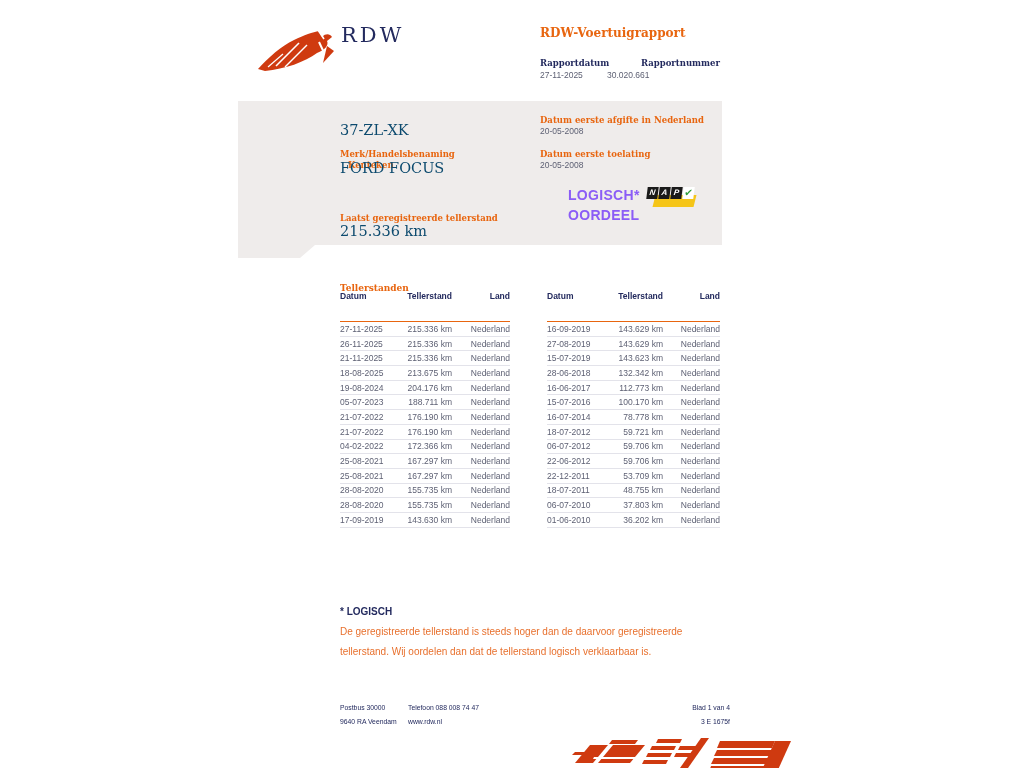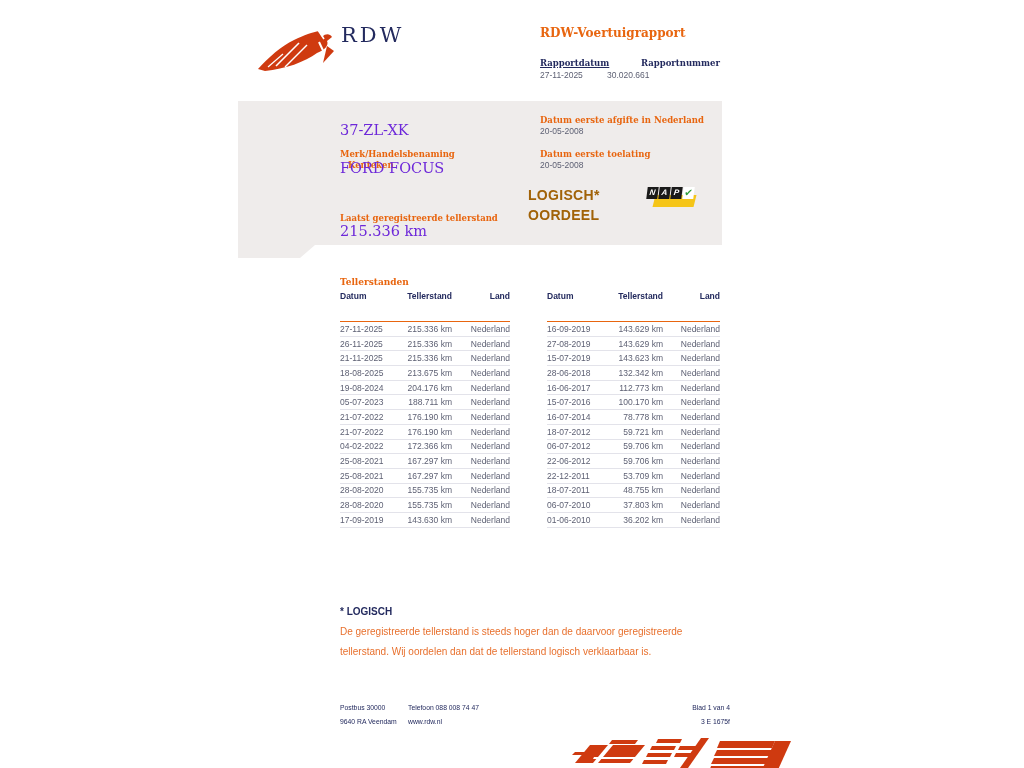--- a/index.html
+++ b/index.html
@@ -18,36 +18,36 @@
   .meta-value { position:absolute; font-size:8.5px; color:#5e6174; }
 
   
   .panel { position:absolute; left:238px; top:101px; width:484px; height:144px; background:#efeceb; }
   .panel-tab { position:absolute; left:238px; top:245px; width:62px; height:13px; background:#efeceb; }
   .panel-tab-diag { position:absolute; left:300px; top:245px; width:0; height:0;
                     border-top:13px solid #efeceb; border-right:15px solid transparent; }
   .fld-label { position:absolute; font-family:"DejaVu Serif","Liberation Serif",serif;
                font-size:8.5px; font-weight:bold; color:#e8650f; }
   .fld-big { position:absolute; font-family:"DejaVu Serif","Liberation Serif",serif;
-             font-size:14.5px; color:#6d28d9; }
+             font-size:14.5px; color:#0c4a6e; }
   .fld-small { position:absolute; font-size:8.5px; color:#5e6174; }
-  .oordeel { position:absolute; left:528px; top:185px; font-size:14px; font-weight:bold;
-             color:#a16207; line-height:1.45; letter-spacing:0.3px; }
+  .oordeel { position:absolute; left:568px; top:185px; font-size:14px; font-weight:bold;
+             color:#8b5cf6; line-height:1.45; letter-spacing:0.3px; }
 
   
   .nap { position:absolute; left:647px; top:186px; width:50px; height:24px; }
   .nap-yellow { position:absolute; left:7px; top:9px; width:41px; height:12px; background:#f5c518;
                 transform:skewX(-14deg); }
   .nap-sq { position:absolute; top:1px; width:11px; height:12px; background:#1a1a1a;
             transform:skewX(-7deg); color:#fff; font-size:8px; font-weight:bold; font-style:italic;
             text-align:center; line-height:12px; }
   .nap-sq.check { background:#ffffff; color:#2e9e3a; font-style:normal; font-size:10px; }
 
   
-  .tbl-title { position:absolute; left:340px; top:277px; font-family:"DejaVu Serif","Liberation Serif",serif;
+  .tbl-title { position:absolute; left:340px; top:283px; font-family:"DejaVu Serif","Liberation Serif",serif;
                font-size:9px; font-weight:bold; color:#e8650f; }
   .tbl { position:absolute; top:291px; }
   .tbl.left { left:340px; width:170px; }
   .tbl.right { left:547px; width:173px; }
   .thead { display:flex; border-bottom:1.5px solid #e8650f; padding-bottom:20px;
            font-size:8.5px; font-weight:bold; color:#232a5e; }
   .trow { display:flex; border-bottom:1px solid #e3e3ea; height:14.7px; align-items:center;
           font-size:8.5px; color:#5e6174; }
   .tcell.c0, .hcell.c0 { width:62px; text-align:left; }
   .tcell.c1, .hcell.c1 { width:50px; text-align:right; }
@@ -77,21 +77,21 @@
     <path d="M20,44 L43,21" stroke="#ffffff" stroke-width="1.6" fill="none"></path>
     <path d="M29,45 L51,23" stroke="#ffffff" stroke-width="1.4" fill="none"></path>
     <path d="M12,45 L27,32" stroke="#ffffff" stroke-width="1.2" fill="none"></path>
     <path d="M62,8 L68,17" stroke="#ffffff" stroke-width="1.6" fill="none"></path>
     <path d="M63,20 L71,37" stroke="#ffffff" stroke-width="2" fill="none"></path>
     <path d="M71,24 L78,29 L67,41 Z" fill="#cf3a10"></path>
   </svg>
   <div class="logo-word">RDW</div>
 
   <div class="doc-title">RDW-Voertuigrapport</div>
-  <div class="meta-label" style="left:540px; top:58px;text-decoration:underline;">Rapportdatum</div>
+  <div class="meta-label" style="left:540px; top:58px;">Rapportdatum</div>
   <div class="meta-value" style="left:540px; top:70px;">27-11-2025</div>
   <div class="meta-label" style="left:607px; top:58px;margin-left:34px;">Rapportnummer</div>
   <div class="meta-value" style="left:607px; top:70px;">30.020.661</div>
 
   <div class="panel"></div>
   <div class="panel-tab"></div>
   <div class="panel-tab-diag"></div>
 
   <div class="fld-label" style="left:348px; top:112px;margin-top:48px;">Kenteken</div>
   <div class="fld-big" style="left:340px; top:122px;">37-ZL-XK</div>

